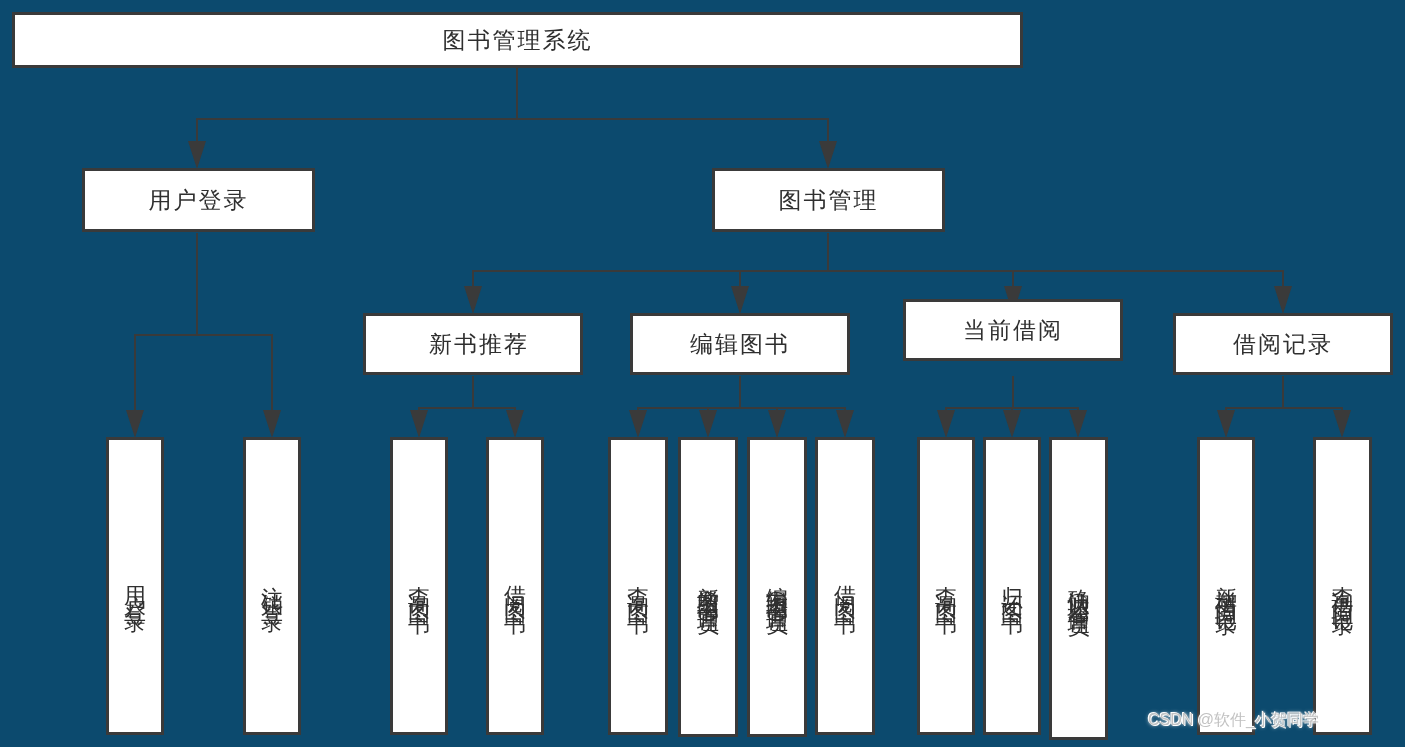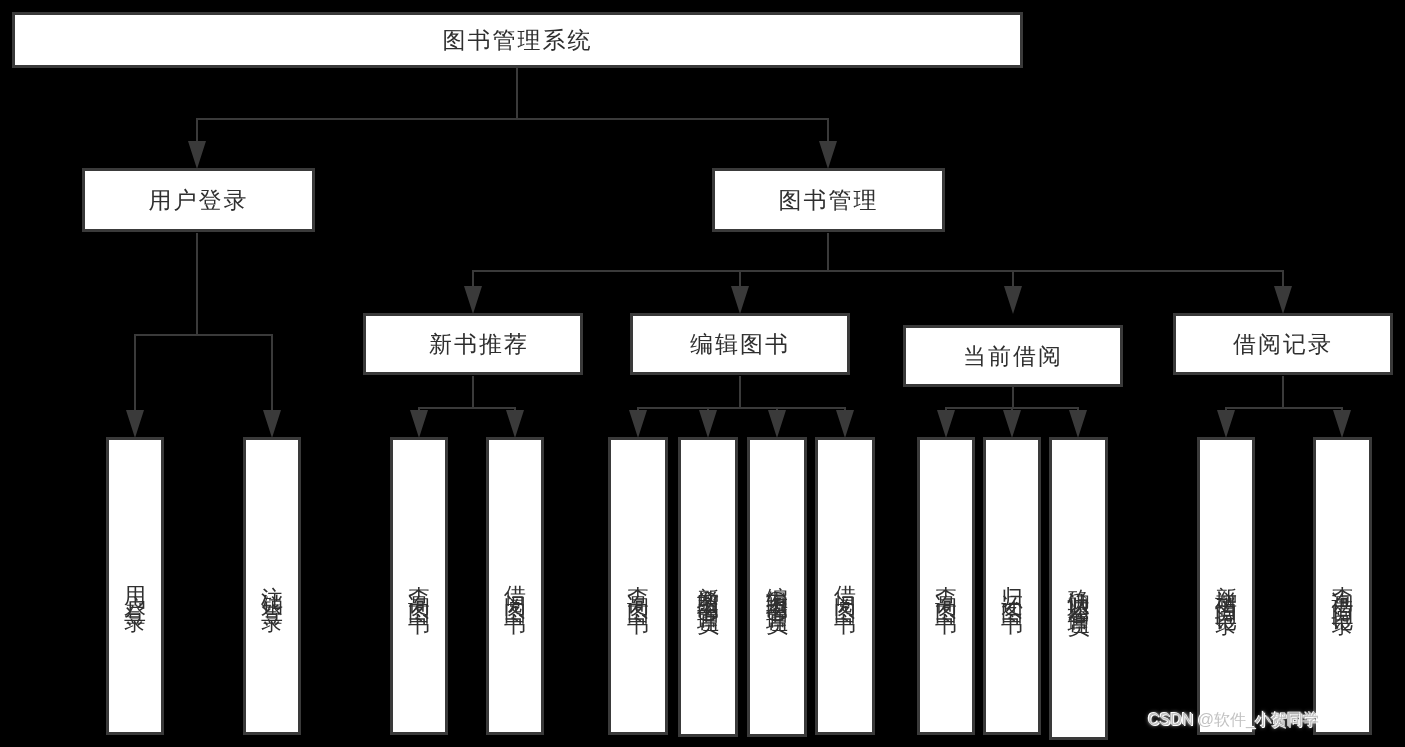--- a/index.html
+++ b/index.html
@@ -5,21 +5,21 @@
   html, body {
     margin: 0;
     padding: 0;
     background: #ffffff;
     font-family: "Liberation Sans", "DejaVu Sans", sans-serif;
   }
   .stage {
     position: relative;
     width: 1405px;
     height: 747px;
-    background: #000000;
+    background: #0c4a6e;
     overflow: hidden;
   }
   svg.connectors {
     position: absolute;
     left: 0; top: 0;
     z-index: 1;
   }
   .box {
     position: absolute;
     box-sizing: border-box;
@@ -116,21 +116,21 @@
       M1333 410 L1351 410 L1342 438 Z"></path>
   </svg>
 
   <div class="box h" style="left:12px; top:12px; width:1011px; height:56px;">图书管理系统</div>
 
   <div class="box h" style="left:82px; top:168px; width:233px; height:64px;">用户登录</div>
   <div class="box h" style="left:712px; top:168px; width:233px; height:64px;">图书管理</div>
 
   <div class="box h" style="left:363px; top:313px; width:220px; height:62px;padding-left:12px;">新书推荐</div>
   <div class="box h" style="left:630px; top:313px; width:220px; height:62px;">编辑图书</div>
-  <div class="box h" style="left:903px; top:325px; width:220px; height:62px;">当前借阅</div>
+  <div class="box h" style="left:903px; top:299px; width:220px; height:62px;">当前借阅</div>
   <div class="box h" style="left:1173px; top:313px; width:220px; height:62px;">借阅记录</div>
 
   <div class="box v" style="left:106px; top:437px; width:58px; height:298px;">用户登录</div>
   <div class="box v" style="left:243px; top:437px; width:58px; height:298px;">注销登录</div>
 
   <div class="box v" style="left:390px; top:437px; width:58px; height:298px;">查询图书</div>
   <div class="box v" style="left:486px; top:437px; width:58px; height:298px;">借阅图书</div>
 
   <div class="box v" style="left:608px; top:437px; width:60px; height:298px;">查询图书</div>
   <div class="box v" style="left:678px; top:437px; width:60px; height:300px; letter-spacing:4px;">新增图书（管理员）</div>

